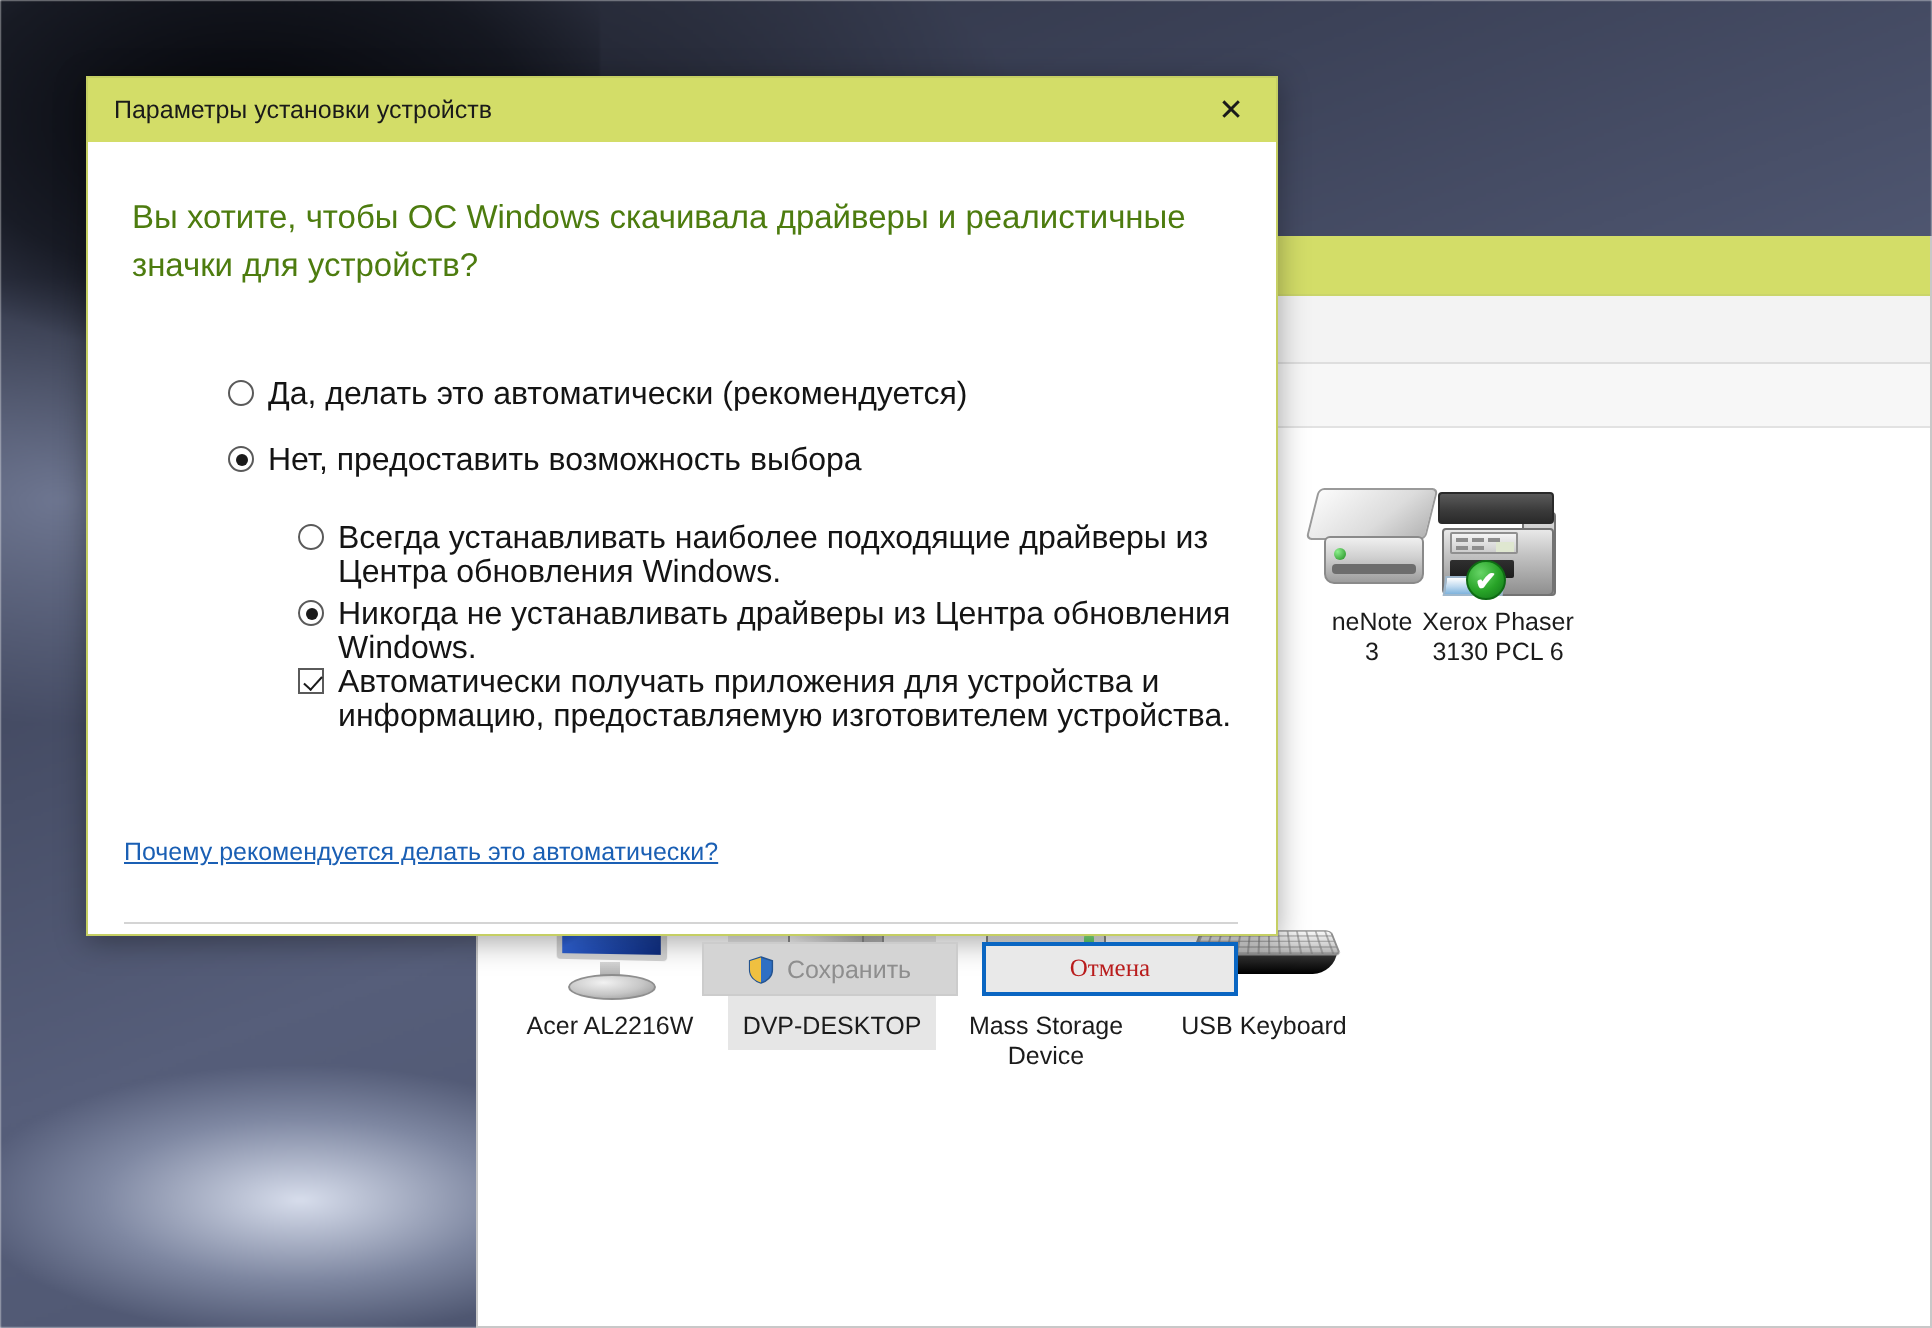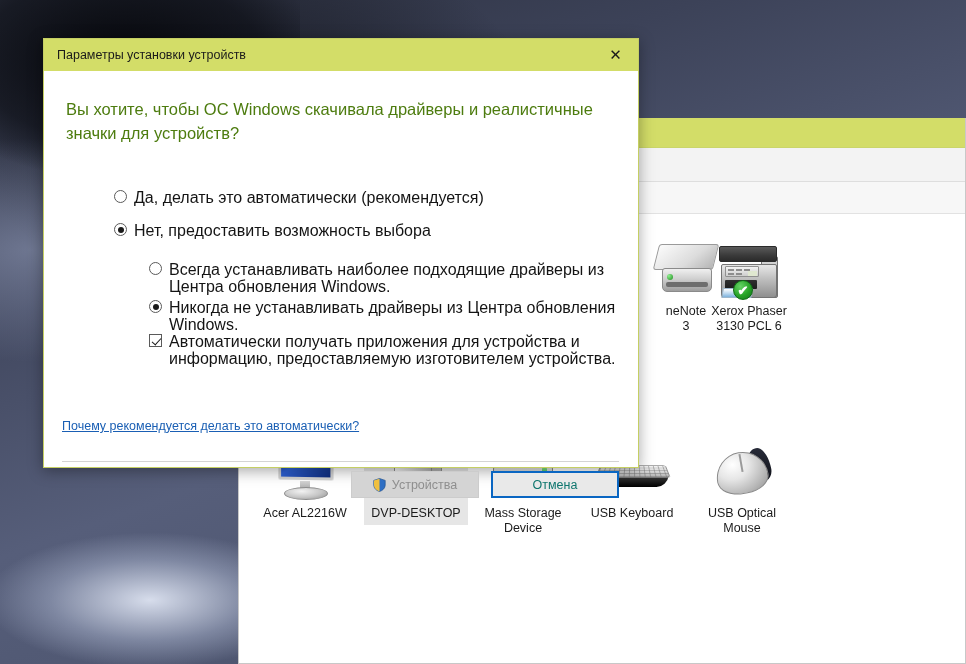--- a/index.html
+++ b/index.html
@@ -308,21 +308,21 @@
   .btn {
     height: 27px; min-width: 128px;
     font-size: 12.5px;
     display:flex; align-items:center; justify-content:center;
     gap: 6px;
   }
   #btn-save {
     background:#d4d4d4; border:1px solid #cccccc; color:#8e8e8e;
   }
   #btn-cancel {
-    background:#e9e9e9; border:2px solid #0a66c2; color:#0f766e;
+    background:#e9e9e9; border:2px solid #0a66c2; color:#b91c1c;font-family:Liberation Serif, serif;
   }
   .shield {
     width: 13px; height: 14px; position: relative; display:inline-block;
   }
   .shield svg { display:block; }
 </style>
 </head>
 <body>
 
 <div id="desktop">
@@ -418,29 +418,20 @@
       <div class="icon-box">
         <div class="kb-rest"></div>
         <div class="kb-top">
             <div class="kb-keys"></div>
           </div>
       </div>
       <span class="lbl">USB Keyboard</span>
       <span class="lbl"></span>
     </div>
 
-    <div class="device" style="left:451px; top:222px;">
-      <div class="icon-box">
-        <div class="mouse-dark"></div>
-        <div class="mouse-body"></div>
-        <div class="mouse-split"></div>
-      </div>
-      <span class="lbl">USB Optical</span>
-      <span class="lbl">Mouse</span>
-    </div>
 
   </div>
 </div>
 
 <div id="dialog">
 
   <div id="dialog-titlebar">
     <span id="dialog-title">Параметры установки устройств</span>
     <span id="dialog-close">✕</span>
   </div>
@@ -479,21 +470,21 @@
     <div id="divider"></div>
 
     <div id="btn-row">
       <div class="btn" id="btn-save">
         <span class="shield">
           <svg width="13" height="14" viewBox="0 0 13 14">
             <path d="M6.5 0.5 L12.2 2.4 V7 C12.2 10.2 9.6 12.6 6.5 13.5 C3.4 12.6 0.8 10.2 0.8 7 V2.4 Z" fill="#2f6fc4" stroke="#24538f" stroke-width="0.7"></path>
             <path d="M6.5 0.7 L6.5 13.3 C3.5 12.4 1.0 10.1 1.0 7 V2.5 Z" fill="#f0c040"></path>
           </svg>
         </span>
-        <span>Устройства</span>
+        <span>Сохранить</span>
       </div>
       <div class="btn" id="btn-cancel">
         <span>Отмена</span>
       </div>
     </div>
 
   </div>
 </div>
 
 </body></html>

